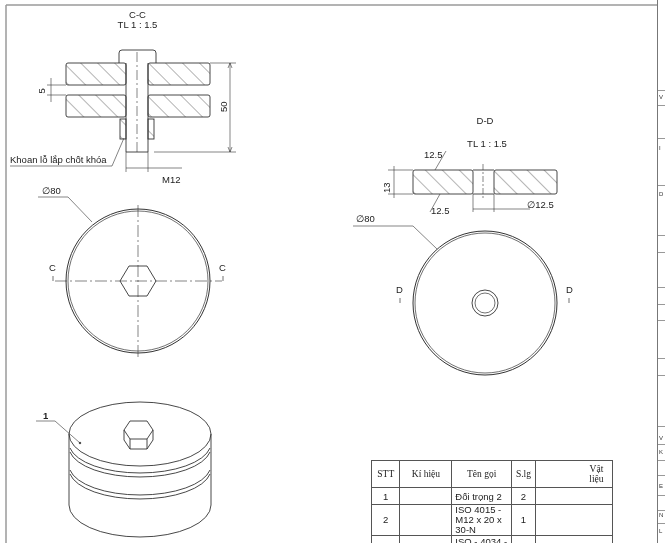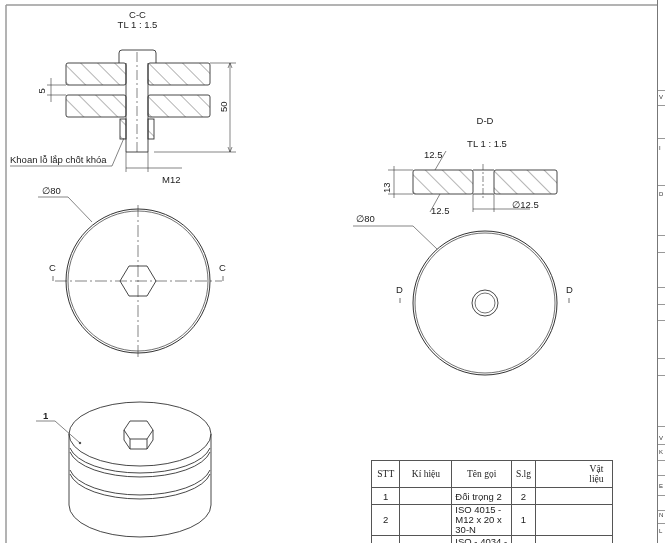--- a/index.html
+++ b/index.html
@@ -146,21 +146,21 @@
   <div class="lbl" style="left:49px;top:263px;">C</div>
   <div class="lbl" style="left:219px;top:263px;">C</div>
 
   <div class="lbl" style="left:43px;top:411px;font-weight:bold;">1</div>
 
   <div class="lbl center" style="left:470px;top:116px;width:30px;">D-D</div>
   <div class="lbl center" style="left:452px;top:139px;width:70px;">TL 1 : 1.5</div>
   <div class="lbl" style="left:381px;top:183px;transform:rotate(-90deg);">13</div>
   <div class="lbl" style="left:424px;top:150px;">12.5</div>
   <div class="lbl" style="left:431px;top:206px;">12.5</div>
-  <div class="lbl" style="left:512px;top:200px;">∅12.5</div>
+  <div class="lbl" style="left:527px;top:200px;">∅12.5</div>
 
   <div class="lbl" style="left:356px;top:214px;">∅80</div>
   <div class="lbl" style="left:396px;top:285px;">D</div>
   <div class="lbl" style="left:566px;top:285px;">D</div>
 
   <table class="bom">
     <tbody>
         <tr>
       <th style="width:27px;">STT</th>
       <th style="width:79px;">Kí hiệu</th>

